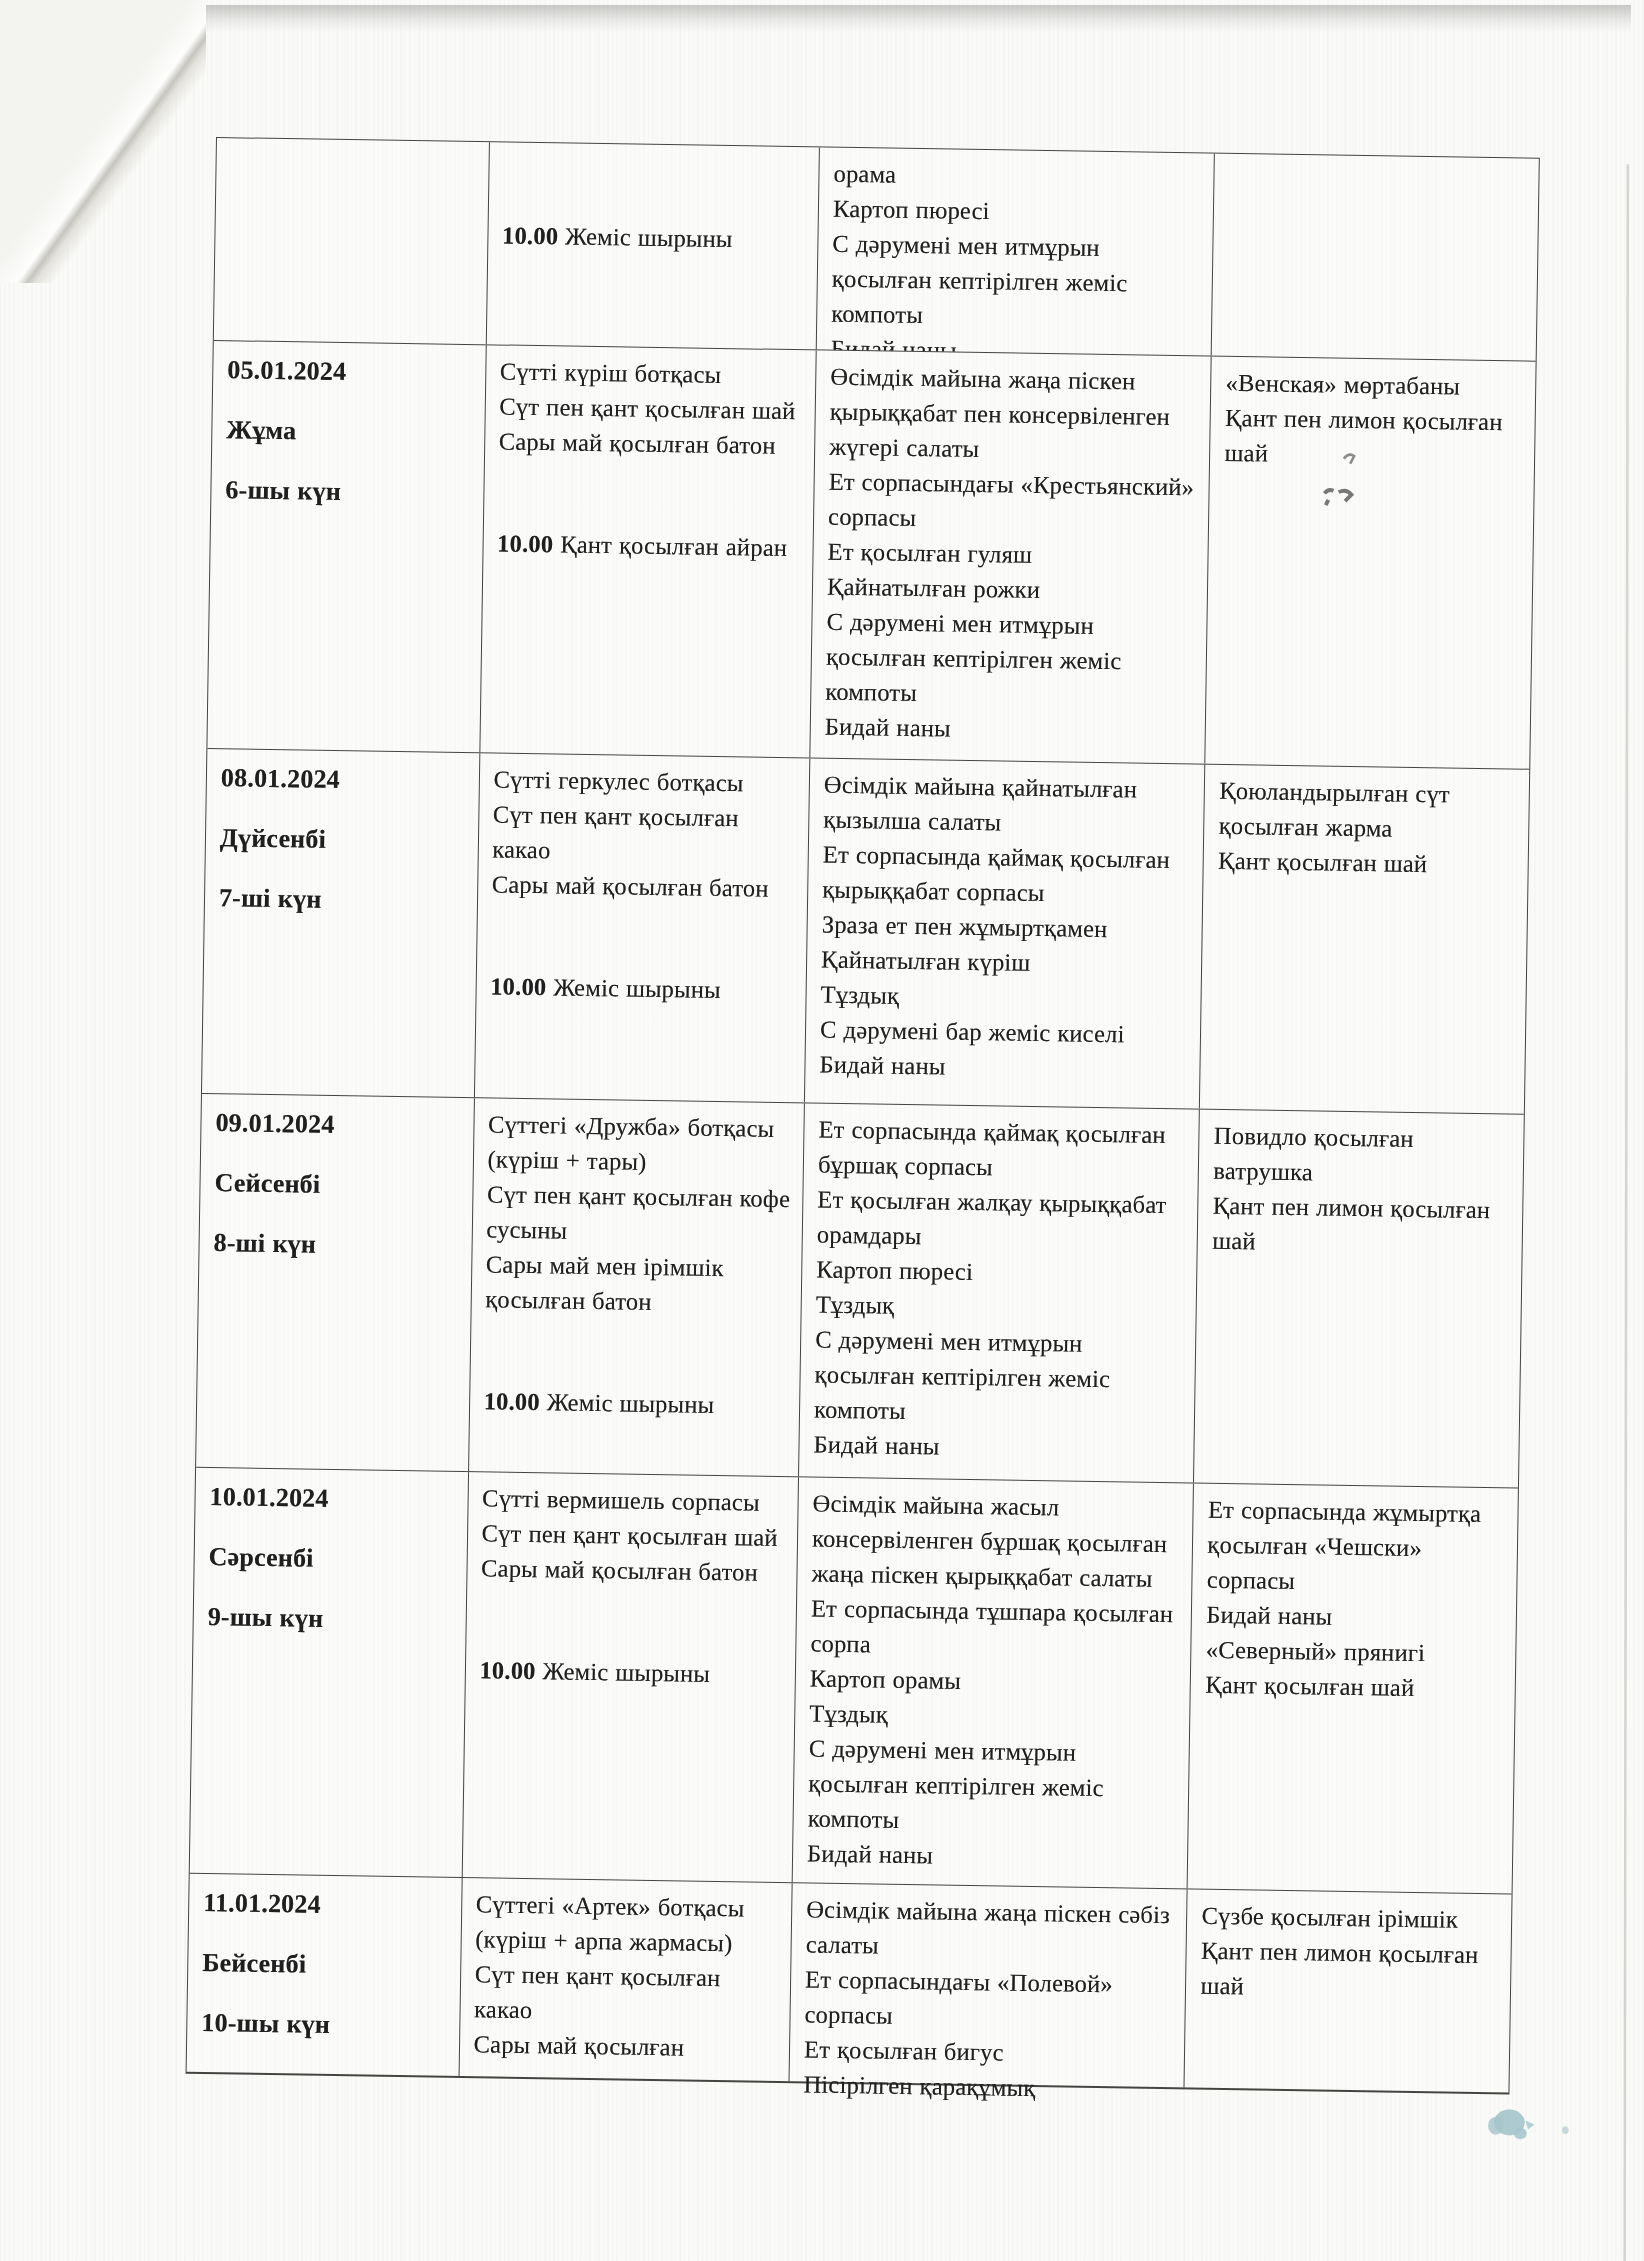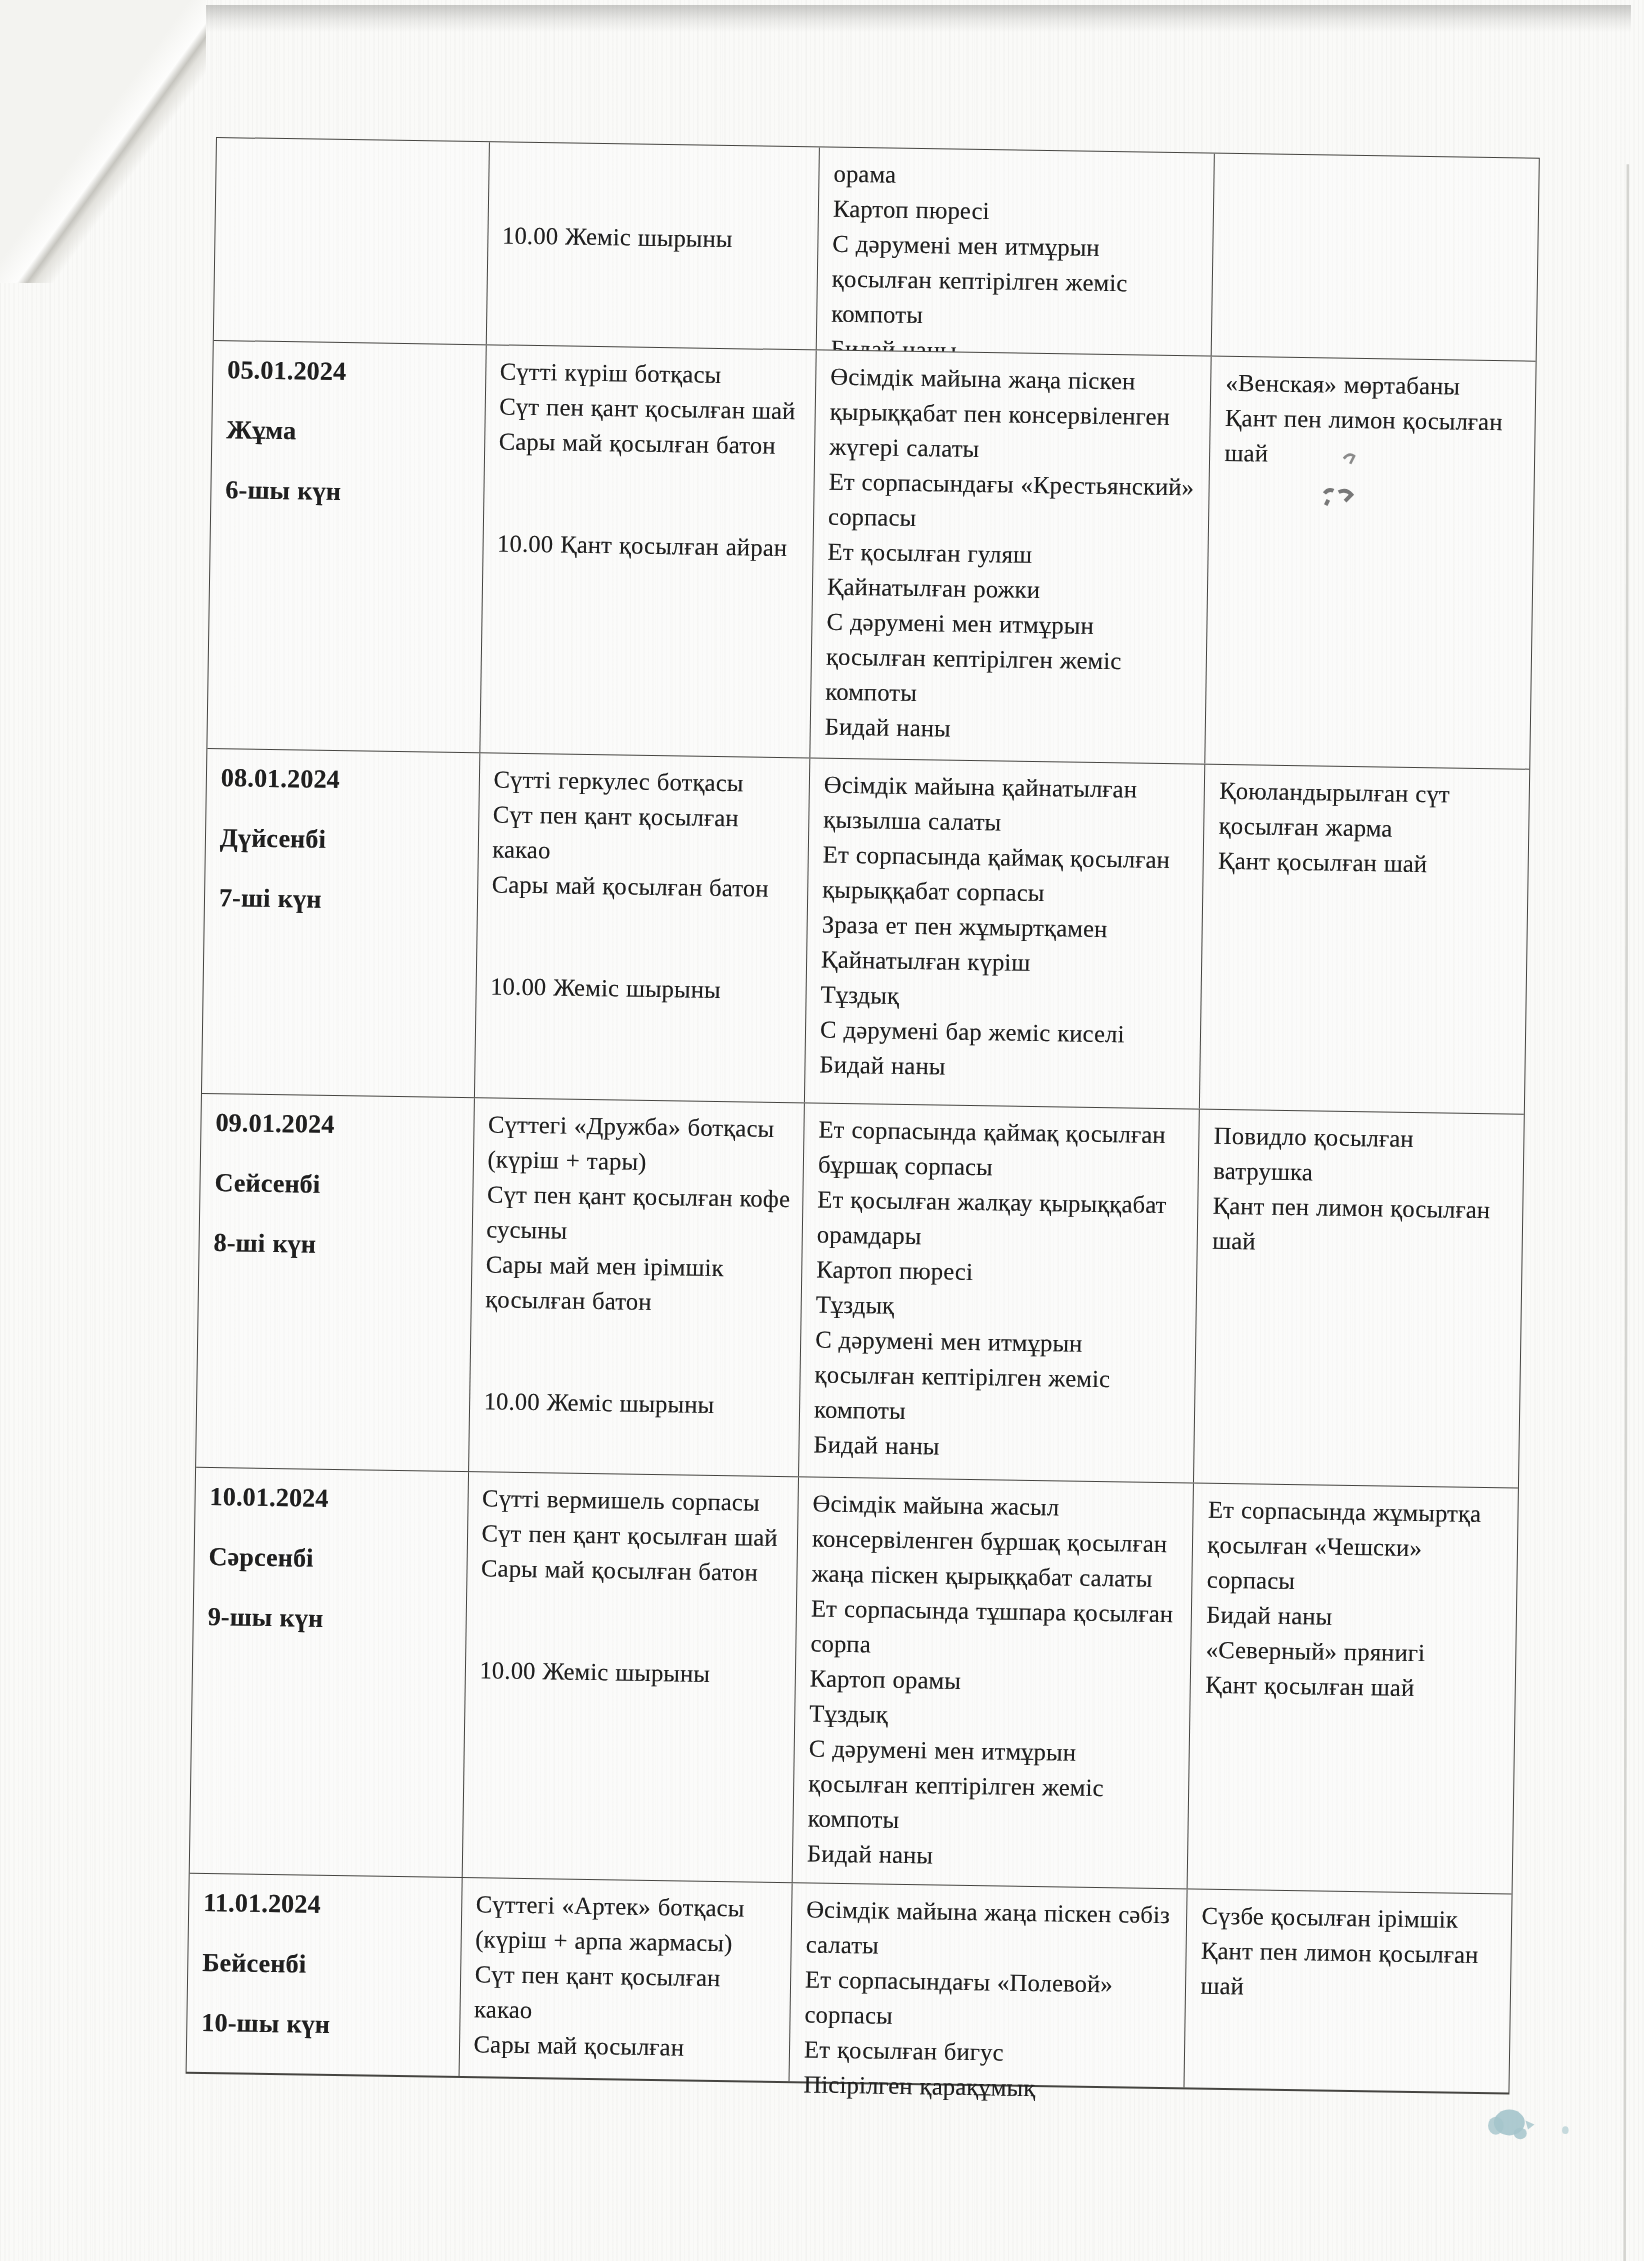--- a/index.html
+++ b/index.html
@@ -50,21 +50,21 @@
   }
   .row:last-child .cell{overflow:visible;}
   .cell:not(:last-child){border-right:1.9px solid #454440;}
   .c1{width:273px;}
   .c2{width:331px;}
   .c3{width:396px;}
   .c4{width:324px;}
   .date-line{font-weight:bold;font-size:26px;line-height:33px;margin:3.9px 0 27px 0;}
   .dish{margin:0;}
   .ten{margin-top:67px;}
-  .b{font-weight:normal;}
+  .b{font-weight:bold;}
 </style>
 </head>
 <body>
 
 <div class="page">
 
   <div class="topband"></div>
   <div class="fold"></div>
 
   <div class="scan-table">

